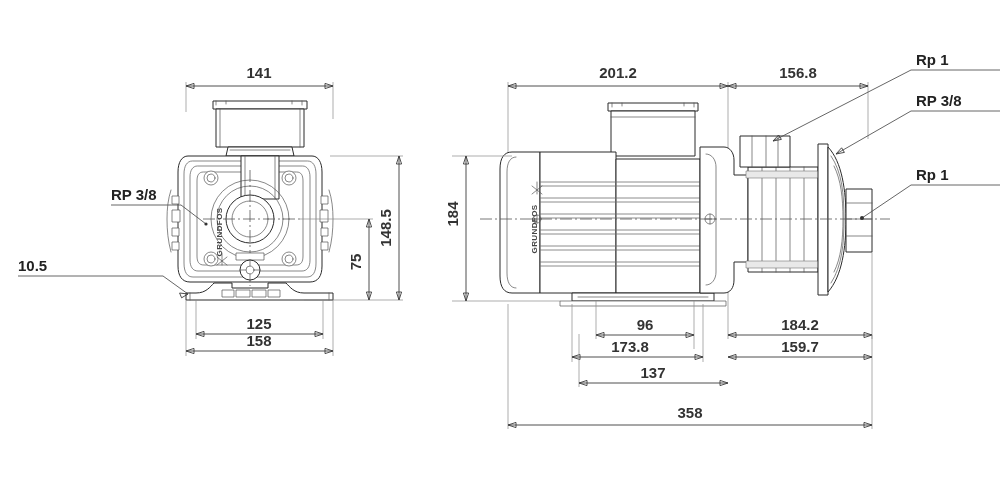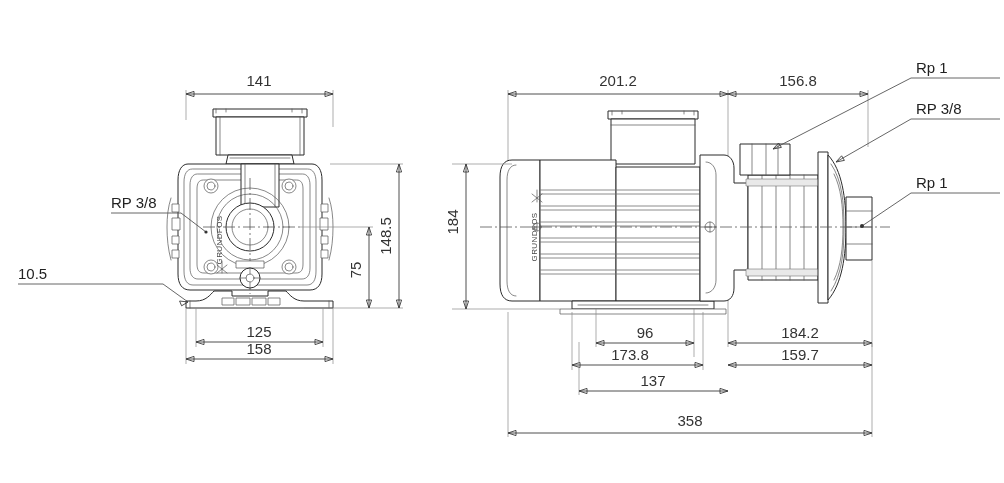--- a/index.html
+++ b/index.html
@@ -9,23 +9,24 @@
   }
   body {
     width: 1004px;
     height: 483px;
     position: relative;
     overflow: hidden;
     font-family: "Liberation Sans", sans-serif;
   }
   #drawing-root {
     position: absolute;
-    left: 0; top: 12px;
+    left: 0; top: 4px;
     width: 1004px;
     height: 408px;
+    font-weight: bold;
   }
   svg.drawing {
     display: block;
     width: 1004px;
     height: 483px;
     background: #ffffff;
   }
   .dim-text {
     font-family: "Liberation Sans", sans-serif;
     font-size: 15px;

